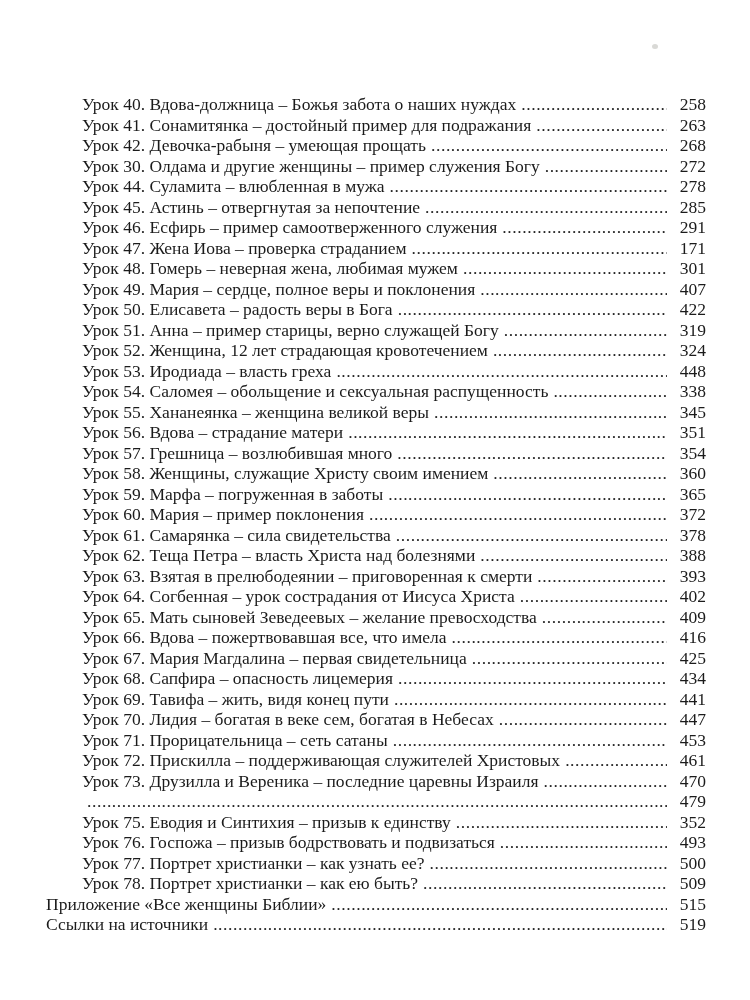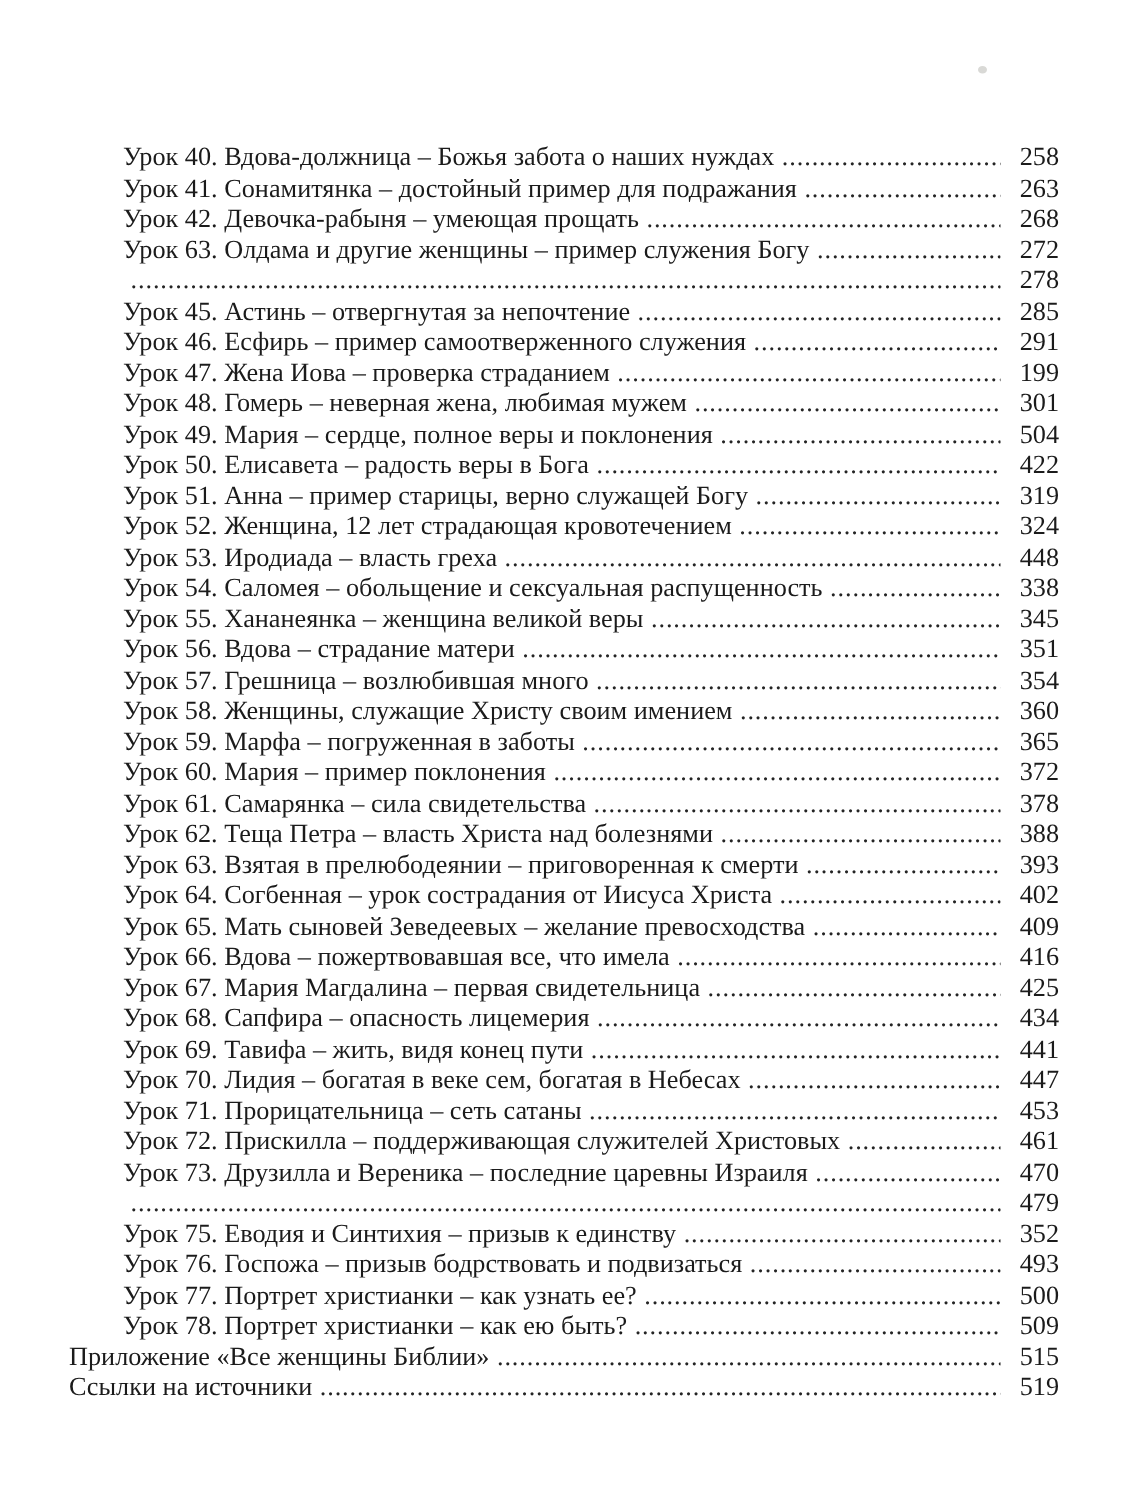--- a/index.html
+++ b/index.html
@@ -76,58 +76,59 @@
     <span class="toc-page">263</span>
   </div>
 
   <div class="toc-row indent">
     <span class="toc-label">Урок 42. Девочка-рабыня – умеющая прощать</span>
     <span class="toc-dots">............................................................................................................................................................................................................................</span>
     <span class="toc-page">268</span>
   </div>
 
   <div class="toc-row indent">
-    <span class="toc-label">Урок 63. Олдама и другие женщины – пример служения Богу</span>
+    <span class="toc-label">Урок 30. Олдама и другие женщины – пример служения Богу</span>
     <span class="toc-dots">............................................................................................................................................................................................................................</span>
     <span class="toc-page">272</span>
   </div>
 
   <div class="toc-row indent">
+    <span class="toc-label">Урок 44. Суламита – влюбленная в мужа</span>
     <span class="toc-dots">............................................................................................................................................................................................................................</span>
     <span class="toc-page">278</span>
   </div>
 
   <div class="toc-row indent">
     <span class="toc-label">Урок 45. Астинь – отвергнутая за непочтение</span>
     <span class="toc-dots">............................................................................................................................................................................................................................</span>
     <span class="toc-page">285</span>
   </div>
 
   <div class="toc-row indent">
     <span class="toc-label">Урок 46. Есфирь – пример самоотверженного служения</span>
     <span class="toc-dots">............................................................................................................................................................................................................................</span>
     <span class="toc-page">291</span>
   </div>
 
   <div class="toc-row indent">
     <span class="toc-label">Урок 47. Жена Иова – проверка страданием</span>
     <span class="toc-dots">............................................................................................................................................................................................................................</span>
-    <span class="toc-page">199</span>
+    <span class="toc-page">171</span>
   </div>
 
   <div class="toc-row indent">
     <span class="toc-label">Урок 48. Гомерь – неверная жена, любимая мужем</span>
     <span class="toc-dots">............................................................................................................................................................................................................................</span>
     <span class="toc-page">301</span>
   </div>
 
   <div class="toc-row indent">
     <span class="toc-label">Урок 49. Мария – сердце, полное веры и поклонения</span>
     <span class="toc-dots">............................................................................................................................................................................................................................</span>
-    <span class="toc-page">504</span>
+    <span class="toc-page">407</span>
   </div>
 
   <div class="toc-row indent">
     <span class="toc-label">Урок 50. Елисавета – радость веры в Бога</span>
     <span class="toc-dots">............................................................................................................................................................................................................................</span>
     <span class="toc-page">422</span>
   </div>
 
   <div class="toc-row indent">
     <span class="toc-label">Урок 51. Анна – пример старицы, верно служащей Богу</span>

